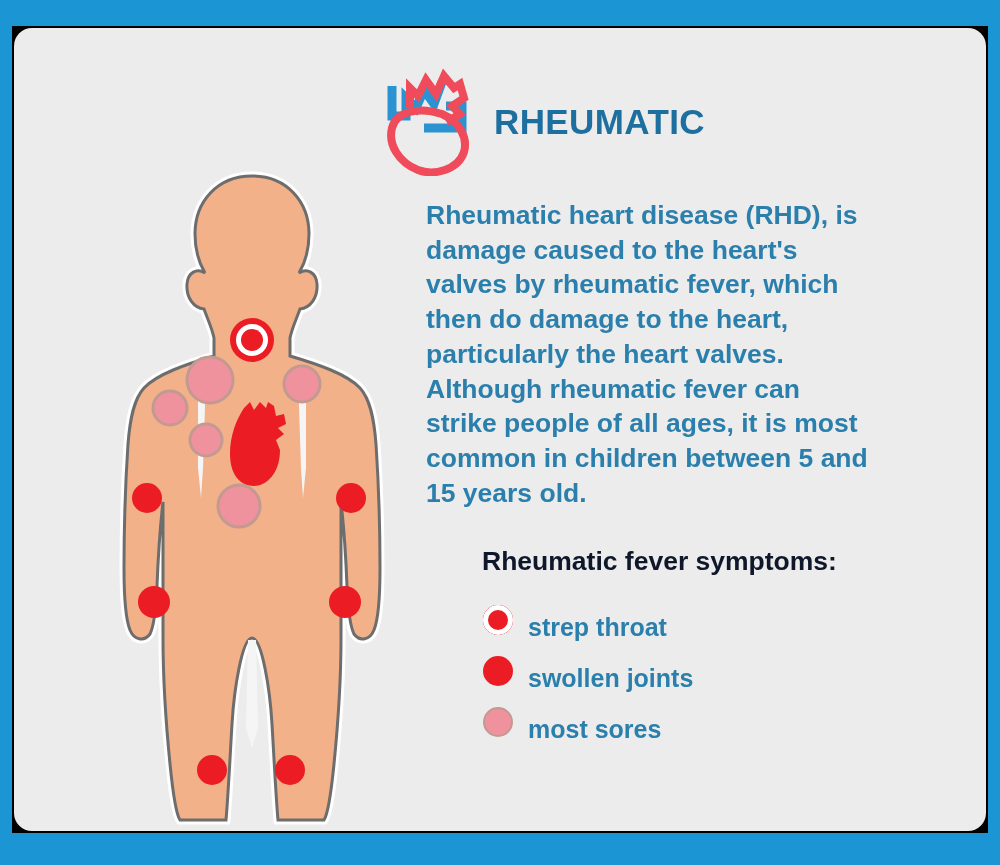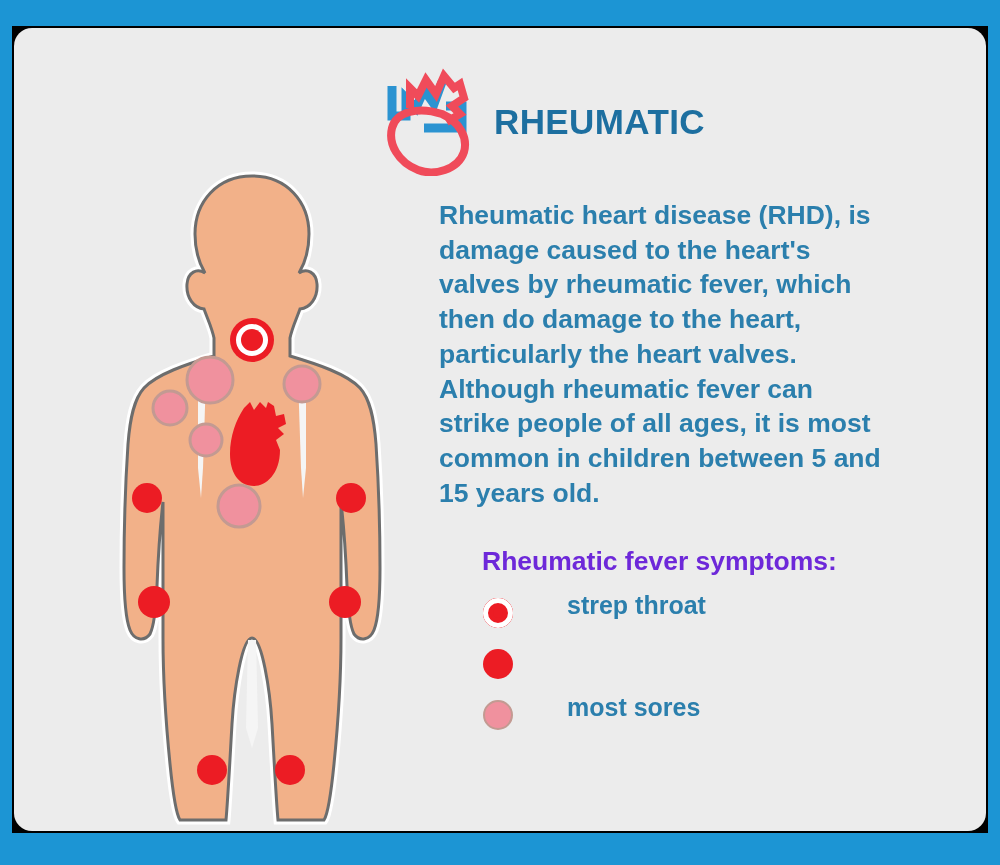--- a/index.html
+++ b/index.html
@@ -71,50 +71,49 @@
     font-weight: bold;
     line-height: 1.12;
     letter-spacing: 0.4px;
     white-space: nowrap;
   }
   #title-block .tline { display:block; }
 
   
   #intro {
     margin-top: 22px;
-    margin-left: 65px;
+    margin-left: 52px;
     color: #2b7fad;
     font-size: 26.5px;
     font-weight: bold;
     line-height: 1.31;
     max-width: 452px;
   }
   #intro p { margin: 0; }
 
   
   #symptoms-heading {
     margin-top: 36px;
     margin-left: 108px;
-    color: #6d28d9;
+    color: #0f172a;
     font-size: 26.5px;
     font-weight: bold;
   }
 
   
   #legend {
     margin-top: 14px;
     margin-left: 108px;
     list-style: none;
     padding: 0;
   }
   #legend li {
     display: flex;
-    align-items: flex-start;
+    align-items: flex-end;
     height: 51px;
-    gap: 39px;
   }
   .legend-swatch {
     flex: 0 0 46px;
     width: 46px;
     height: 44px;
     display: flex;
     align-items: center;
     justify-content: flex-start;
   }
   .legend-label {
@@ -309,20 +308,21 @@
         <li>
           <span class="legend-swatch">
               <span class="sw-ring"></span>
             </span>
           <span class="legend-label">strep throat</span>
         </li>
         <li>
           <span class="legend-swatch">
               <span class="sw-dot"></span>
             </span>
+          <span class="legend-label">swollen joints</span>
         </li>
         <li>
           <span class="legend-swatch">
               <span class="sw-sore"></span>
             </span>
           <span class="legend-label">most sores</span>
         </li>
       </ul>
 
     </div>

